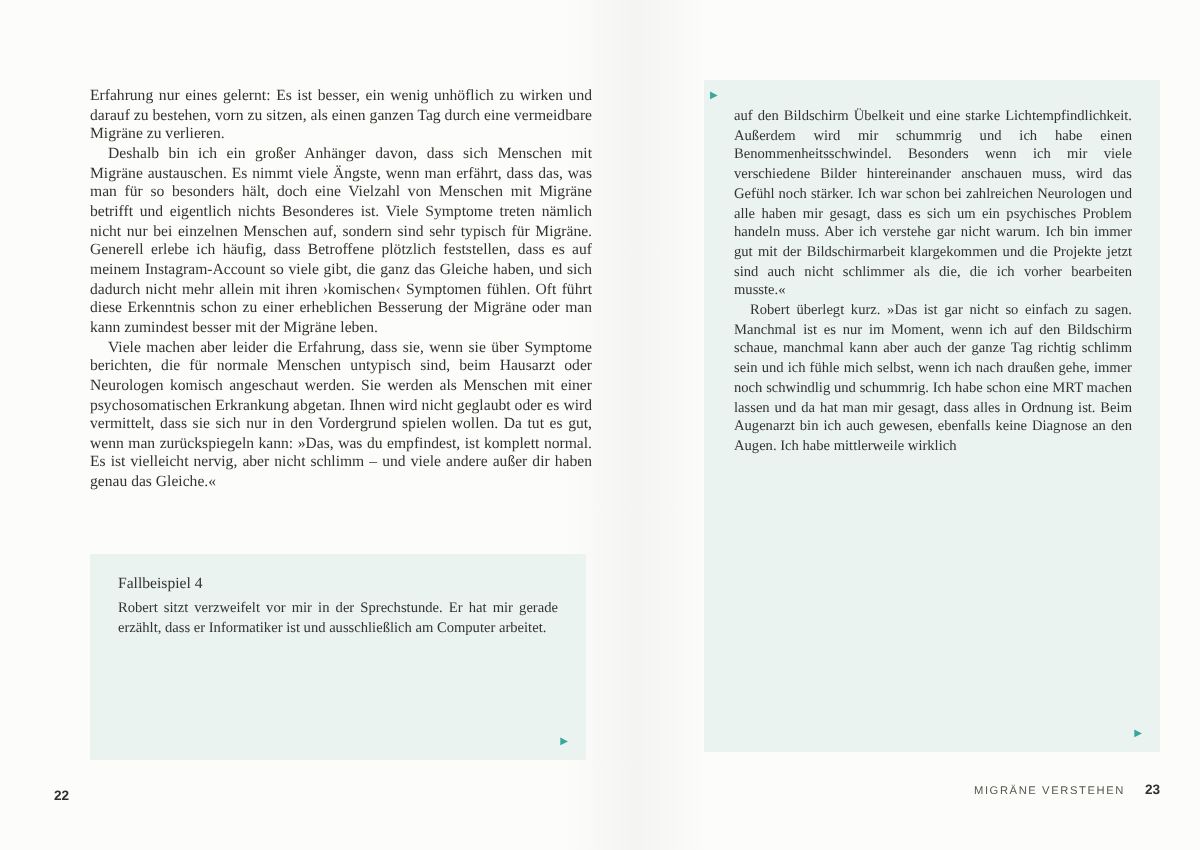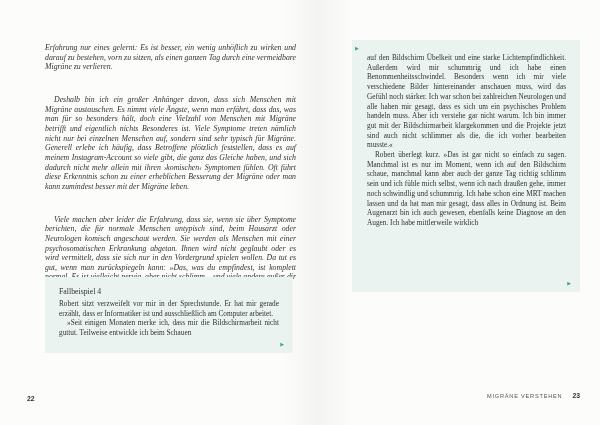--- a/index.html
+++ b/index.html
@@ -13,29 +13,29 @@
     background:
       linear-gradient(90deg, rgba(0,0,0,0) 47%, rgba(90,95,90,0.05) 53%, rgba(0,0,0,0) 59%),
       #fcfcfa;
     color:#33332f;
   }
   
   .left-text {
     position:absolute; left:45px; top:43px; width:251px;
     font-size:7.8px; line-height:1.24; text-align:justify;
   }
-  .left-text p { margin:0;font-style:italic; }
-  .left-text p.indent { text-indent:9px;margin-top:23px; }
+  .left-text p { margin:0; }
+  .left-text p.indent { text-indent:9px; }
 
   .case-box {
     position:absolute; box-sizing:border-box; overflow:hidden;
     background:var(--box-bg, #eaf3f0);
   }
   .case-box-left {
-    left:45px; top:277px; width:248px; height:76px;
+    left:45px; top:277px; width:248px; height:103px;
     padding:10px 14px 8px 14px;
   }
   .case-label { margin:0 0 3px 0; font-size:7.8px; color:#33332f; }
   .case-title {
     margin:0 0 8px 0;
     font-family:"Liberation Sans", sans-serif; font-weight:bold;
     font-size:8.8px; line-height:1.3;
     color:var(--accent, #3aa79b);
   }
   .case-body {
@@ -51,21 +51,21 @@
   .arrow-tl { left:3px; top:6px; }
 
   .page-num-left {
     position:absolute; left:27px; bottom:23px;
     font-family:"Liberation Sans", sans-serif; font-weight:bold;
     font-size:6.8px; color:#2f2f2b;
   }
 
   
   .case-box-right {
-    left:352px; top:40px; width:228px; height:252px;
+    left:352px; top:40px; width:228px; height:336px;
     padding:13px 14px 10px 15px;
   }
   .footer-right {
     position:absolute; right:20px; bottom:23px; white-space:nowrap;
   }
   .running-head {
     font-family:"Liberation Sans", sans-serif;
     font-size:5.6px; letter-spacing:0.8px; color:#56564f;
   }
   .page-num-right {
@@ -80,21 +80,20 @@
 
   <div class="left-text">
     <p>Erfahrung nur eines gelernt: Es ist besser, ein wenig unhöflich zu wirken und darauf zu bestehen, vorn zu sitzen, als einen ganzen Tag durch eine vermeidbare Migräne zu verlieren.</p>
     <p class="indent">Deshalb bin ich ein großer Anhänger davon, dass sich Menschen mit Migräne austauschen. Es nimmt viele Ängste, wenn man erfährt, dass das, was man für so besonders hält, doch eine Vielzahl von Menschen mit Migräne betrifft und eigentlich nichts Besonderes ist. Viele Symptome treten nämlich nicht nur bei einzelnen Menschen auf, sondern sind sehr typisch für Migräne. Generell erlebe ich häufig, dass Betroffene plötzlich feststellen, dass es auf meinem Instagram-Account so viele gibt, die ganz das Gleiche haben, und sich dadurch nicht mehr allein mit ihren ›komischen‹ Symptomen fühlen. Oft führt diese Erkenntnis schon zu einer erheblichen Besserung der Migräne oder man kann zumindest besser mit der Migräne leben.</p>
     <p class="indent">Viele machen aber leider die Erfahrung, dass sie, wenn sie über Symptome berichten, die für normale Menschen untypisch sind, beim Hausarzt oder Neurologen komisch angeschaut werden. Sie werden als Menschen mit einer psychosomatischen Erkrankung abgetan. Ihnen wird nicht geglaubt oder es wird vermittelt, dass sie sich nur in den Vordergrund spielen wollen. Da tut es gut, wenn man zurückspiegeln kann: »Das, was du empfindest, ist komplett normal. Es ist vielleicht nervig, aber nicht schlimm – und viele andere außer dir haben genau das Gleiche.«</p>
   </div>
 
   <div class="case-box case-box-left">
     <p class="case-label">Fallbeispiel 4</p>
     <p class="case-body">Robert sitzt verzweifelt vor mir in der Sprechstunde. Er hat mir gerade erzählt, dass er Informatiker ist und ausschließlich am Computer arbeitet.</p>
-    <p class="case-body indent">»Seit einigen Monaten merke ich, dass mir die Bildschirmarbeit nicht guttut. Teilweise entwickle ich beim Schauen</p>
     <span class="arrow arrow-br">▶</span>
   </div>
 
   <div class="page-num-left">22</div>
 
   <div class="case-box case-box-right">
     <span class="arrow arrow-tl">▶</span>
     <p class="case-body">auf den Bildschirm Übelkeit und eine starke Lichtempfindlichkeit. Außerdem wird mir schummrig und ich habe einen Benommenheitsschwindel. Besonders wenn ich mir viele verschiedene Bilder hintereinander anschauen muss, wird das Gefühl noch stärker. Ich war schon bei zahlreichen Neurologen und alle haben mir gesagt, dass es sich um ein psychisches Problem handeln muss. Aber ich verstehe gar nicht warum. Ich bin immer gut mit der Bildschirmarbeit klargekommen und die Projekte jetzt sind auch nicht schlimmer als die, die ich vorher bearbeiten musste.«</p>
     <p class="case-body indent">Robert überlegt kurz. »Das ist gar nicht so einfach zu sagen. Manchmal ist es nur im Moment, wenn ich auf den Bildschirm schaue, manchmal kann aber auch der ganze Tag richtig schlimm sein und ich fühle mich selbst, wenn ich nach draußen gehe, immer noch schwindlig und schummrig. Ich habe schon eine MRT machen lassen und da hat man mir gesagt, dass alles in Ordnung ist. Beim Augenarzt bin ich auch gewesen, ebenfalls keine Diagnose an den Augen. Ich habe mittlerweile wirklich</p>
     <span class="arrow arrow-br">▶</span>

